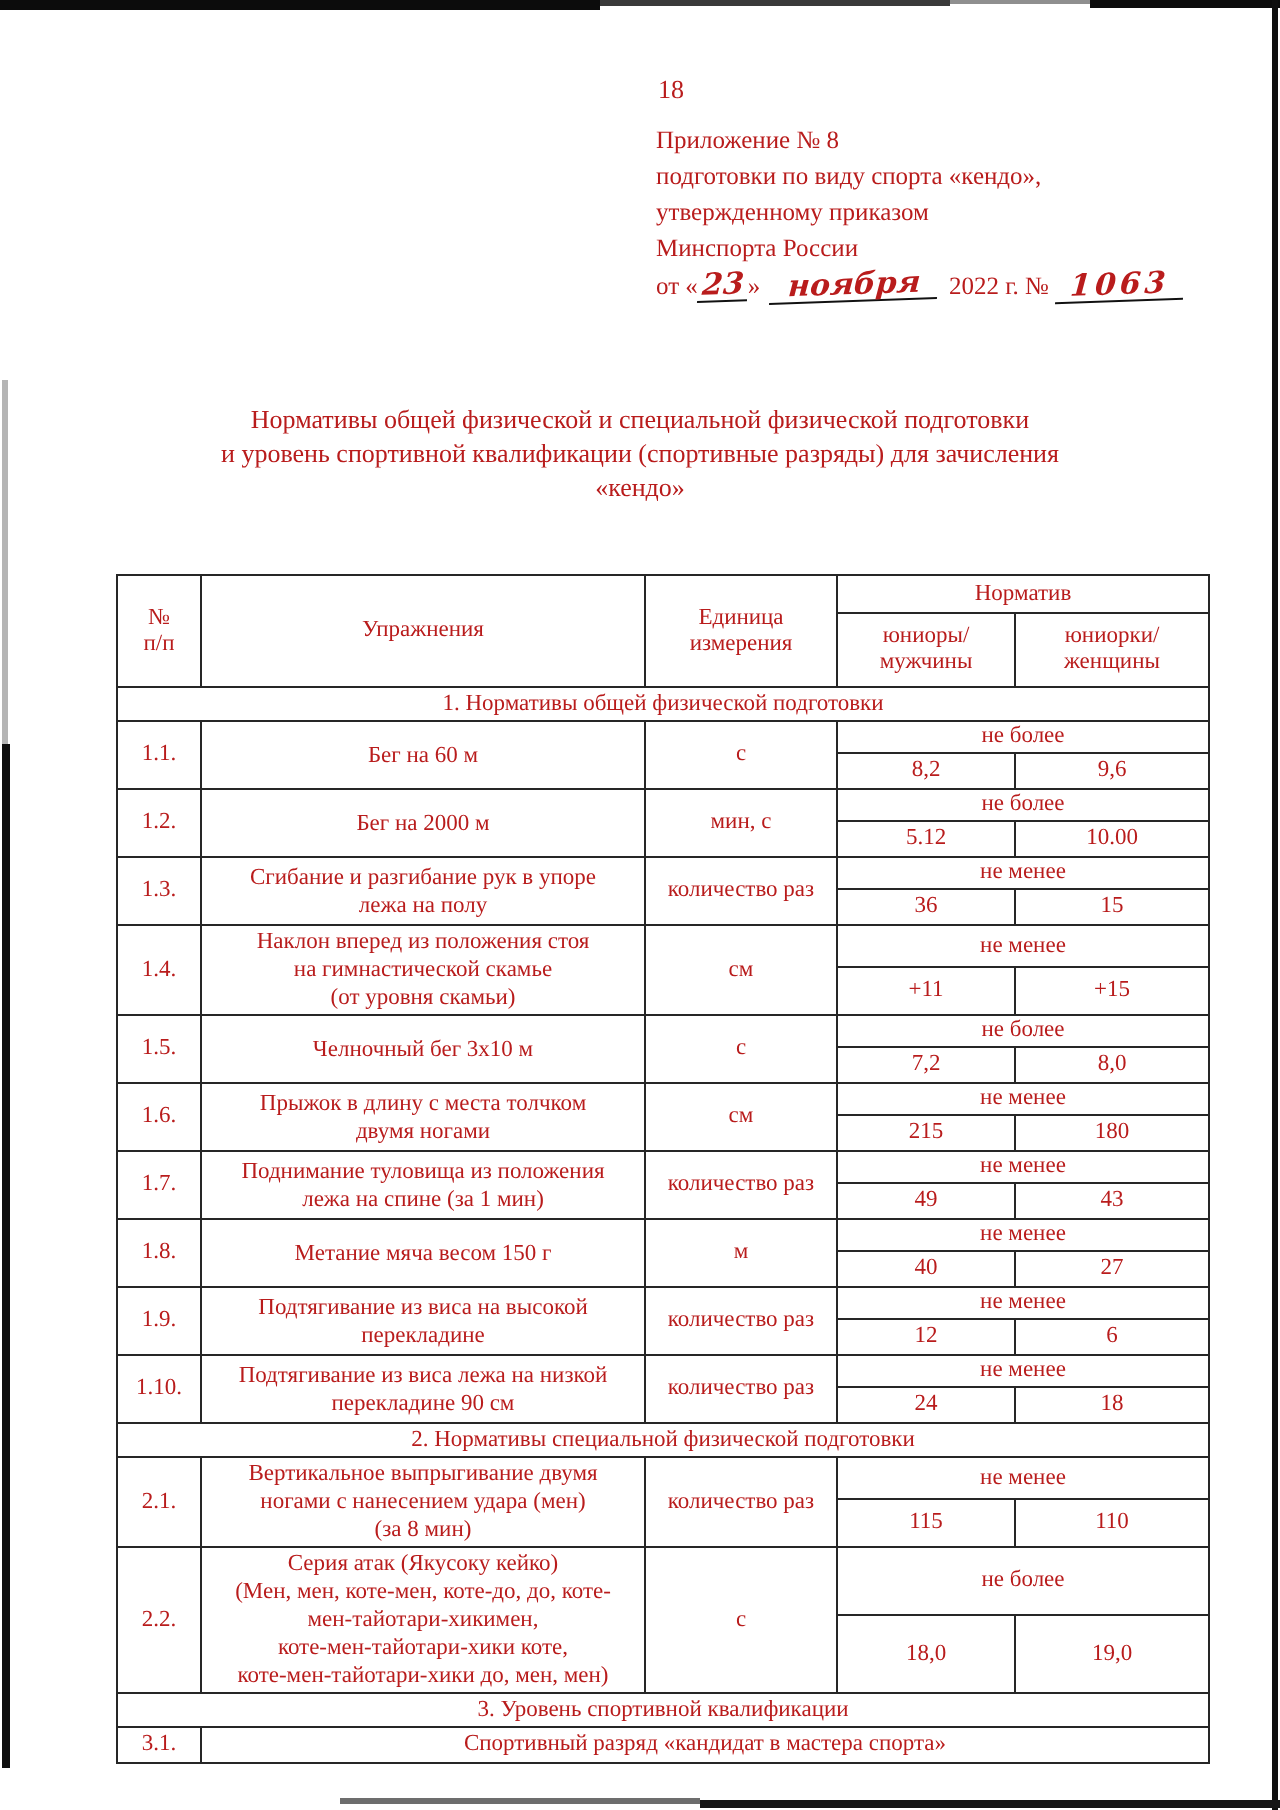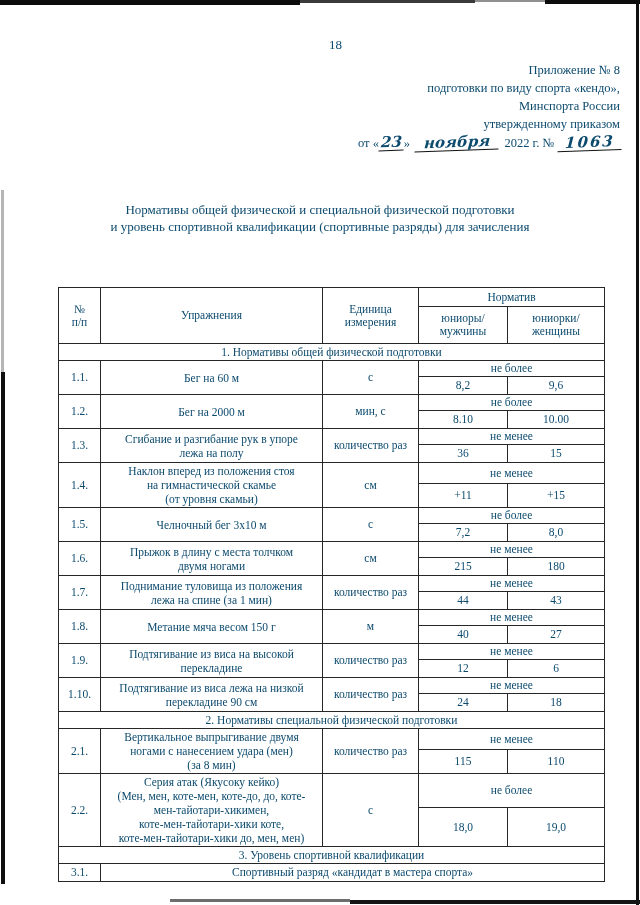--- a/index.html
+++ b/index.html
@@ -1,36 +1,36 @@
 <!DOCTYPE html>
 <html lang="ru"><head>
 <meta charset="utf-8">
 <style>
   html,body{margin:0;padding:0;background:#e8e8e8;}
   .page{
     position:relative;width:640px;height:905px;background:#ffffff;
-    font-family:"Liberation Serif","DejaVu Serif",serif;color:#0c4a6e;
+    font-family:"Liberation Serif","DejaVu Serif",serif;color:#b91c1c;
     overflow:hidden;margin:0 auto;
   }
   
   .scan-top-1{position:absolute;left:0;top:0;width:300px;height:5px;background:#0c0c0c;}
   .scan-top-2{position:absolute;left:300px;top:0;width:175px;height:3px;background:#3a3a3a;}
   .scan-top-3{position:absolute;left:475px;top:0;width:70px;height:2px;background:#8f8f8f;}
   .scan-top-4{position:absolute;left:545px;top:0;width:95px;height:4px;background:#0c0c0c;}
   .scan-left-gray{position:absolute;left:1px;top:190px;width:3px;height:182px;background:#b5b5b5;}
   .scan-left-black{position:absolute;left:1px;top:372px;width:4px;height:512px;background:#0f0f0f;}
   .scan-right{position:absolute;left:636px;top:0;width:3px;height:905px;background:#0f0f0f;}
   .scan-bottom-1{position:absolute;left:170px;top:899px;width:180px;height:3px;background:#6d6d6d;}
   .scan-bottom-2{position:absolute;left:350px;top:900px;width:290px;height:4px;background:#151515;}
 
   .page-number{position:absolute;left:329px;top:37px;font-size:13px;}
 
   .appendix{
-    position:absolute;left:358px;top:61px;width:262px;
-    text-align:right;font-size:12.5px;line-height:18px;
+    position:absolute;left:328px;top:61px;width:262px;
+    text-align:left;font-size:12.5px;line-height:18px;
   }
   .appendix-date{white-space:nowrap;margin-top:1px;}
   .hw{
     display:inline-block;
     font-family:"DejaVu Serif","Liberation Serif",serif;
     font-style:italic;font-weight:bold;font-size:15px;line-height:13px;
     transform:rotate(-2deg) skewX(-6deg);
   }
   .hw-day{border-bottom:1.4px solid #111;padding:0 2px 1px 2px;}
   .hw-month{border-bottom:1.4px solid #111;padding:0 9px 1px 9px;margin:0 2px;}
@@ -72,28 +72,29 @@
   <div class="scan-left-black"></div>
   <div class="scan-right"></div>
   <div class="scan-bottom-1"></div>
   <div class="scan-bottom-2"></div>
 
   <div class="page-number">18</div>
 
   <div class="appendix">
     <div>Приложение № 8</div>
     <div>подготовки по виду спорта «кендо»,</div>
+    <div>утвержденному приказом</div>
     <div>Минспорта России</div>
-    <div>утвержденному приказом</div>
     <div class="appendix-date"><span>от «</span><span class="hw hw-day">23</span><span>»</span> <span class="hw hw-month">ноября</span><span> 2022 г. № </span><span class="hw hw-number">1063</span></div>
   </div>
 
   <div class="doc-title">
     <div>Нормативы общей физической и специальной физической подготовки</div>
     <div>и уровень спортивной квалификации (спортивные разряды) для зачисления</div>
+    <div>«кендо»</div>
   </div>
 
   <table class="norms">
     <colgroup>
       <col style="width:42px">
         <col style="width:222px">
         <col style="width:96px">
         <col style="width:89px">
         <col style="width:97px">
     </colgroup>
@@ -131,21 +132,21 @@
         </tr>
         <tr>
           <td rowspan="2">1.2.</td>
           <td class="exercise-cell" rowspan="2">
             <div>Бег на 2000 м</div>
           </td>
           <td rowspan="2">мин, с</td>
           <td class="constraint-cell" colspan="2">не более</td>
         </tr>
         <tr>
-          <td class="value-cell">8.10</td>
+          <td class="value-cell">5.12</td>
           <td class="value-cell">10.00</td>
         </tr>
         <tr>
           <td rowspan="2">1.3.</td>
           <td class="exercise-cell" rowspan="2">
             <div>Сгибание и разгибание рук в упоре</div>
             <div>лежа на полу</div>
           </td>
           <td rowspan="2">количество раз</td>
           <td class="constraint-cell" colspan="2">не менее</td>
@@ -196,21 +197,21 @@
         <tr>
           <td rowspan="2">1.7.</td>
           <td class="exercise-cell" rowspan="2">
             <div>Поднимание туловища из положения</div>
             <div>лежа на спине (за 1 мин)</div>
           </td>
           <td rowspan="2">количество раз</td>
           <td class="constraint-cell" colspan="2">не менее</td>
         </tr>
         <tr>
-          <td class="value-cell">44</td>
+          <td class="value-cell">49</td>
           <td class="value-cell">43</td>
         </tr>
         <tr>
           <td rowspan="2">1.8.</td>
           <td class="exercise-cell" rowspan="2">
             <div>Метание мяча весом 150 г</div>
           </td>
           <td rowspan="2">м</td>
           <td class="constraint-cell" colspan="2">не менее</td>
         </tr>

